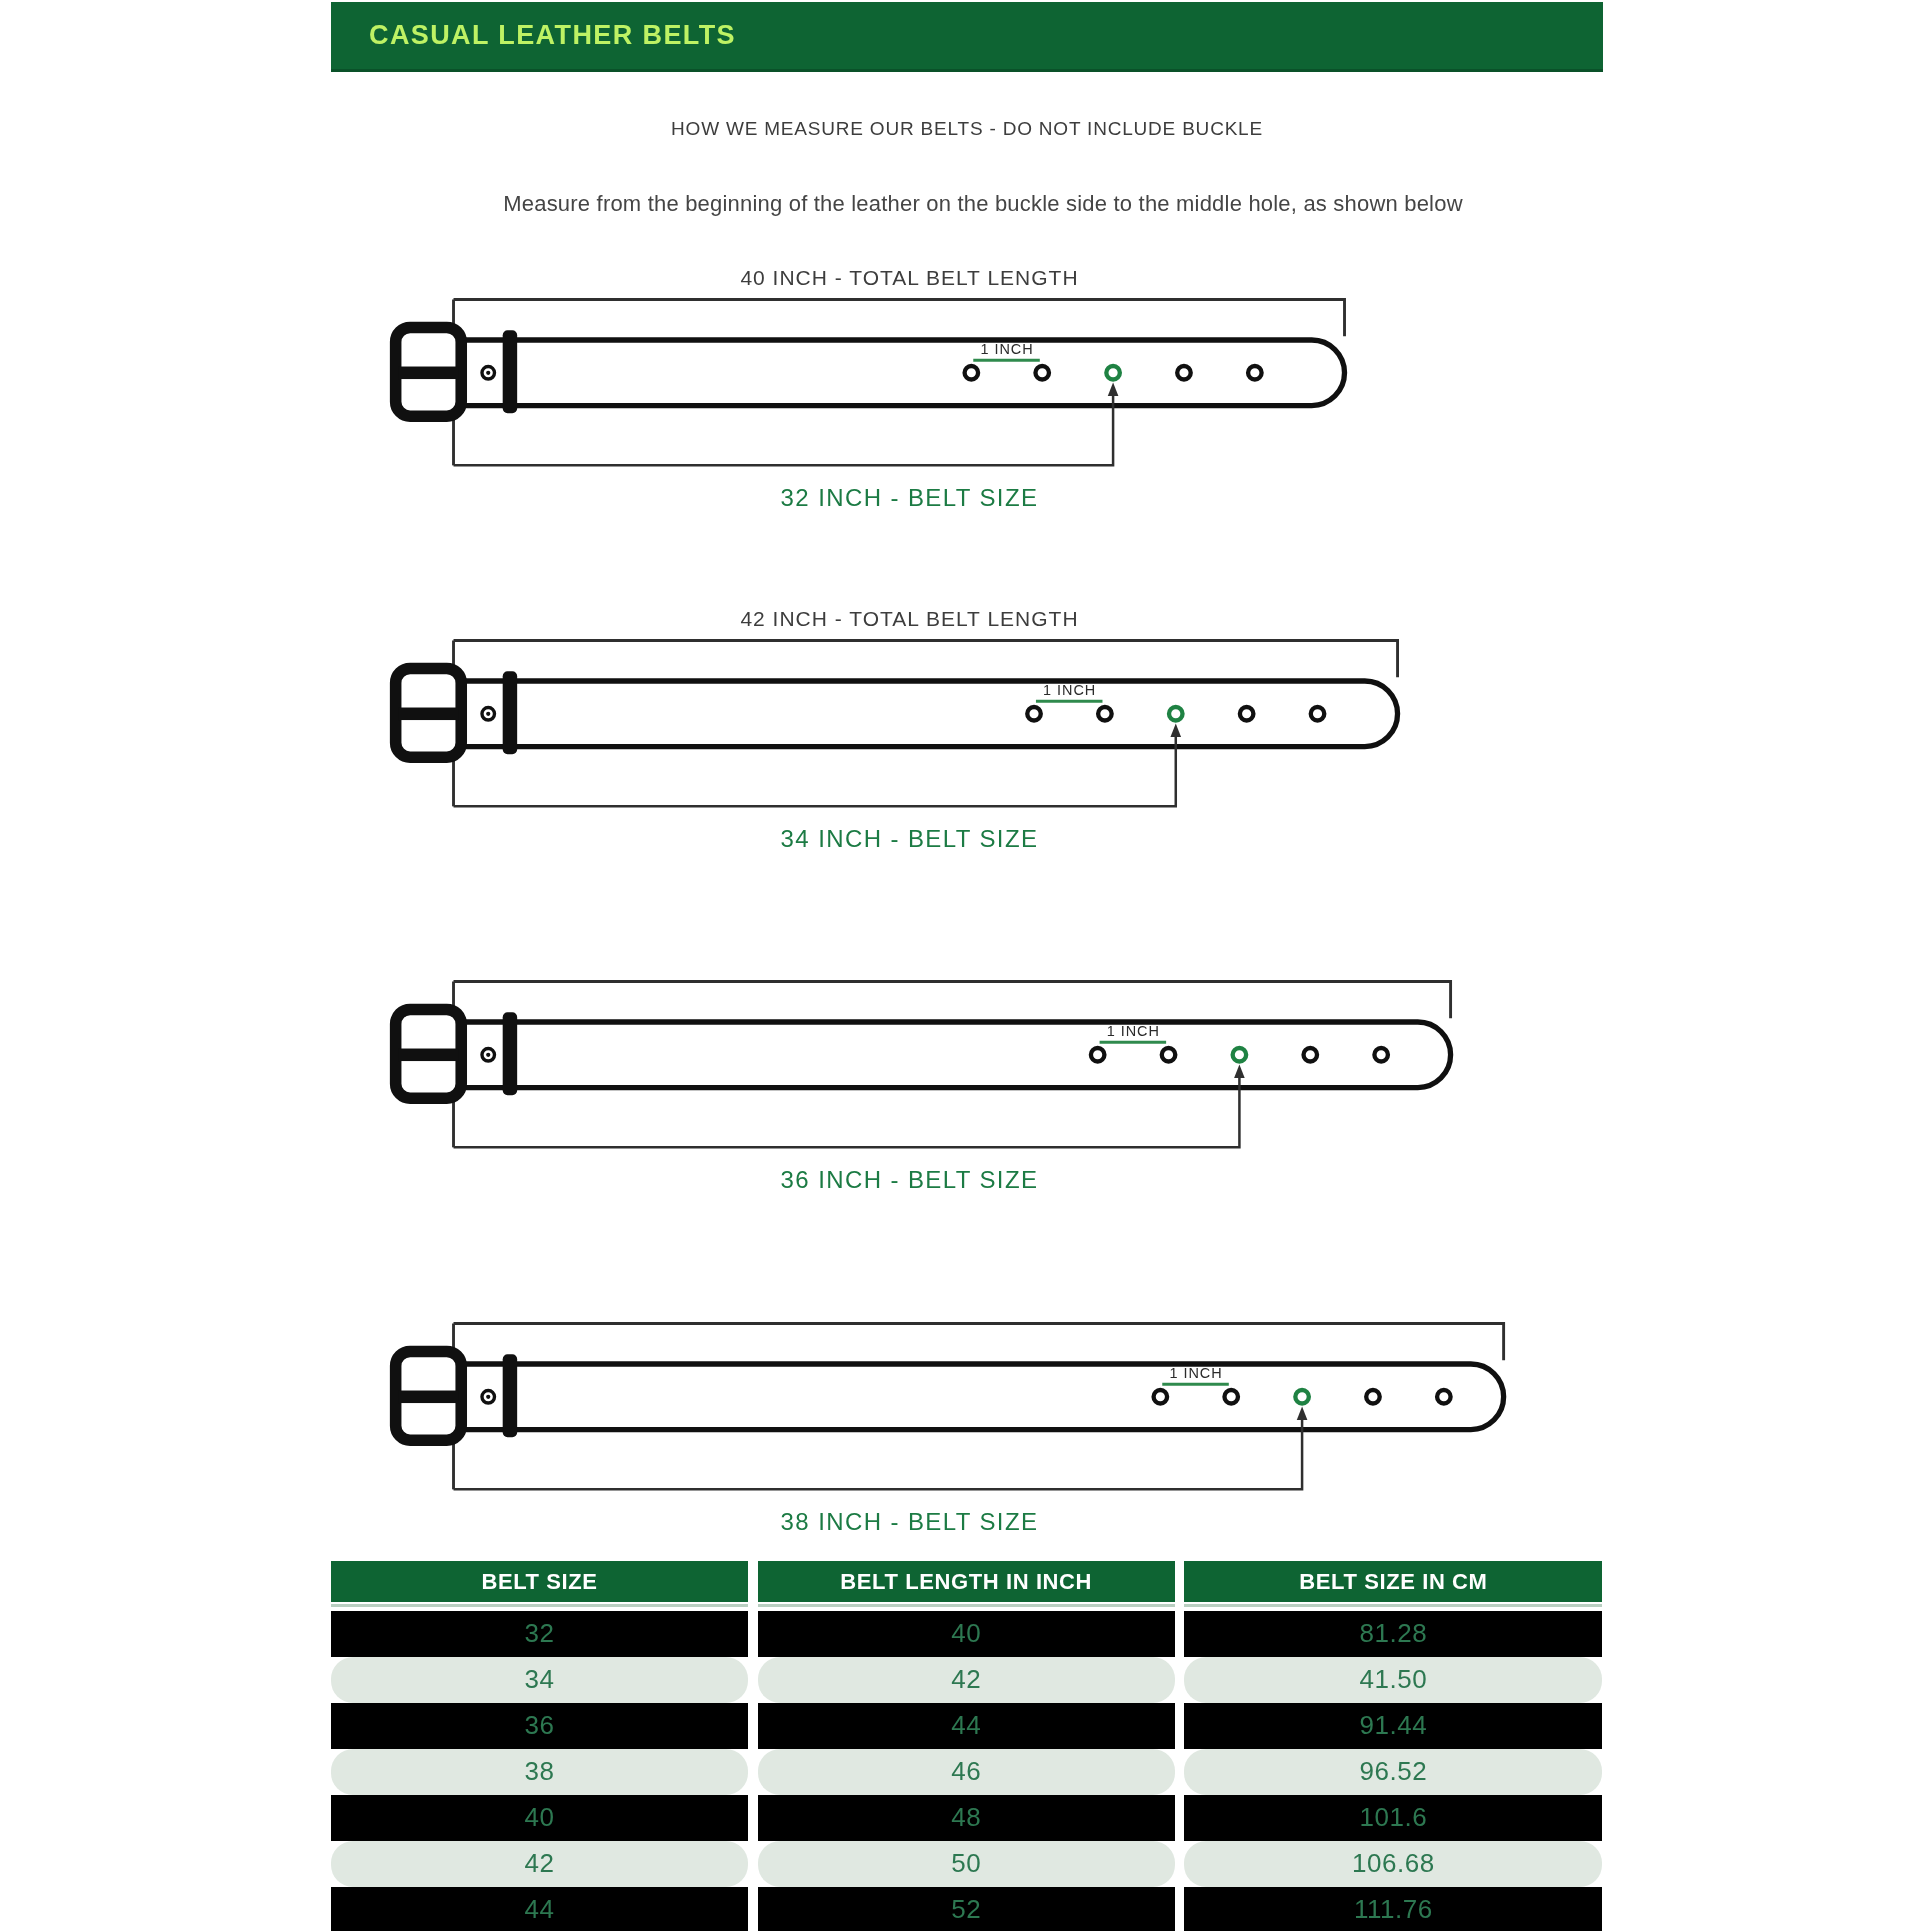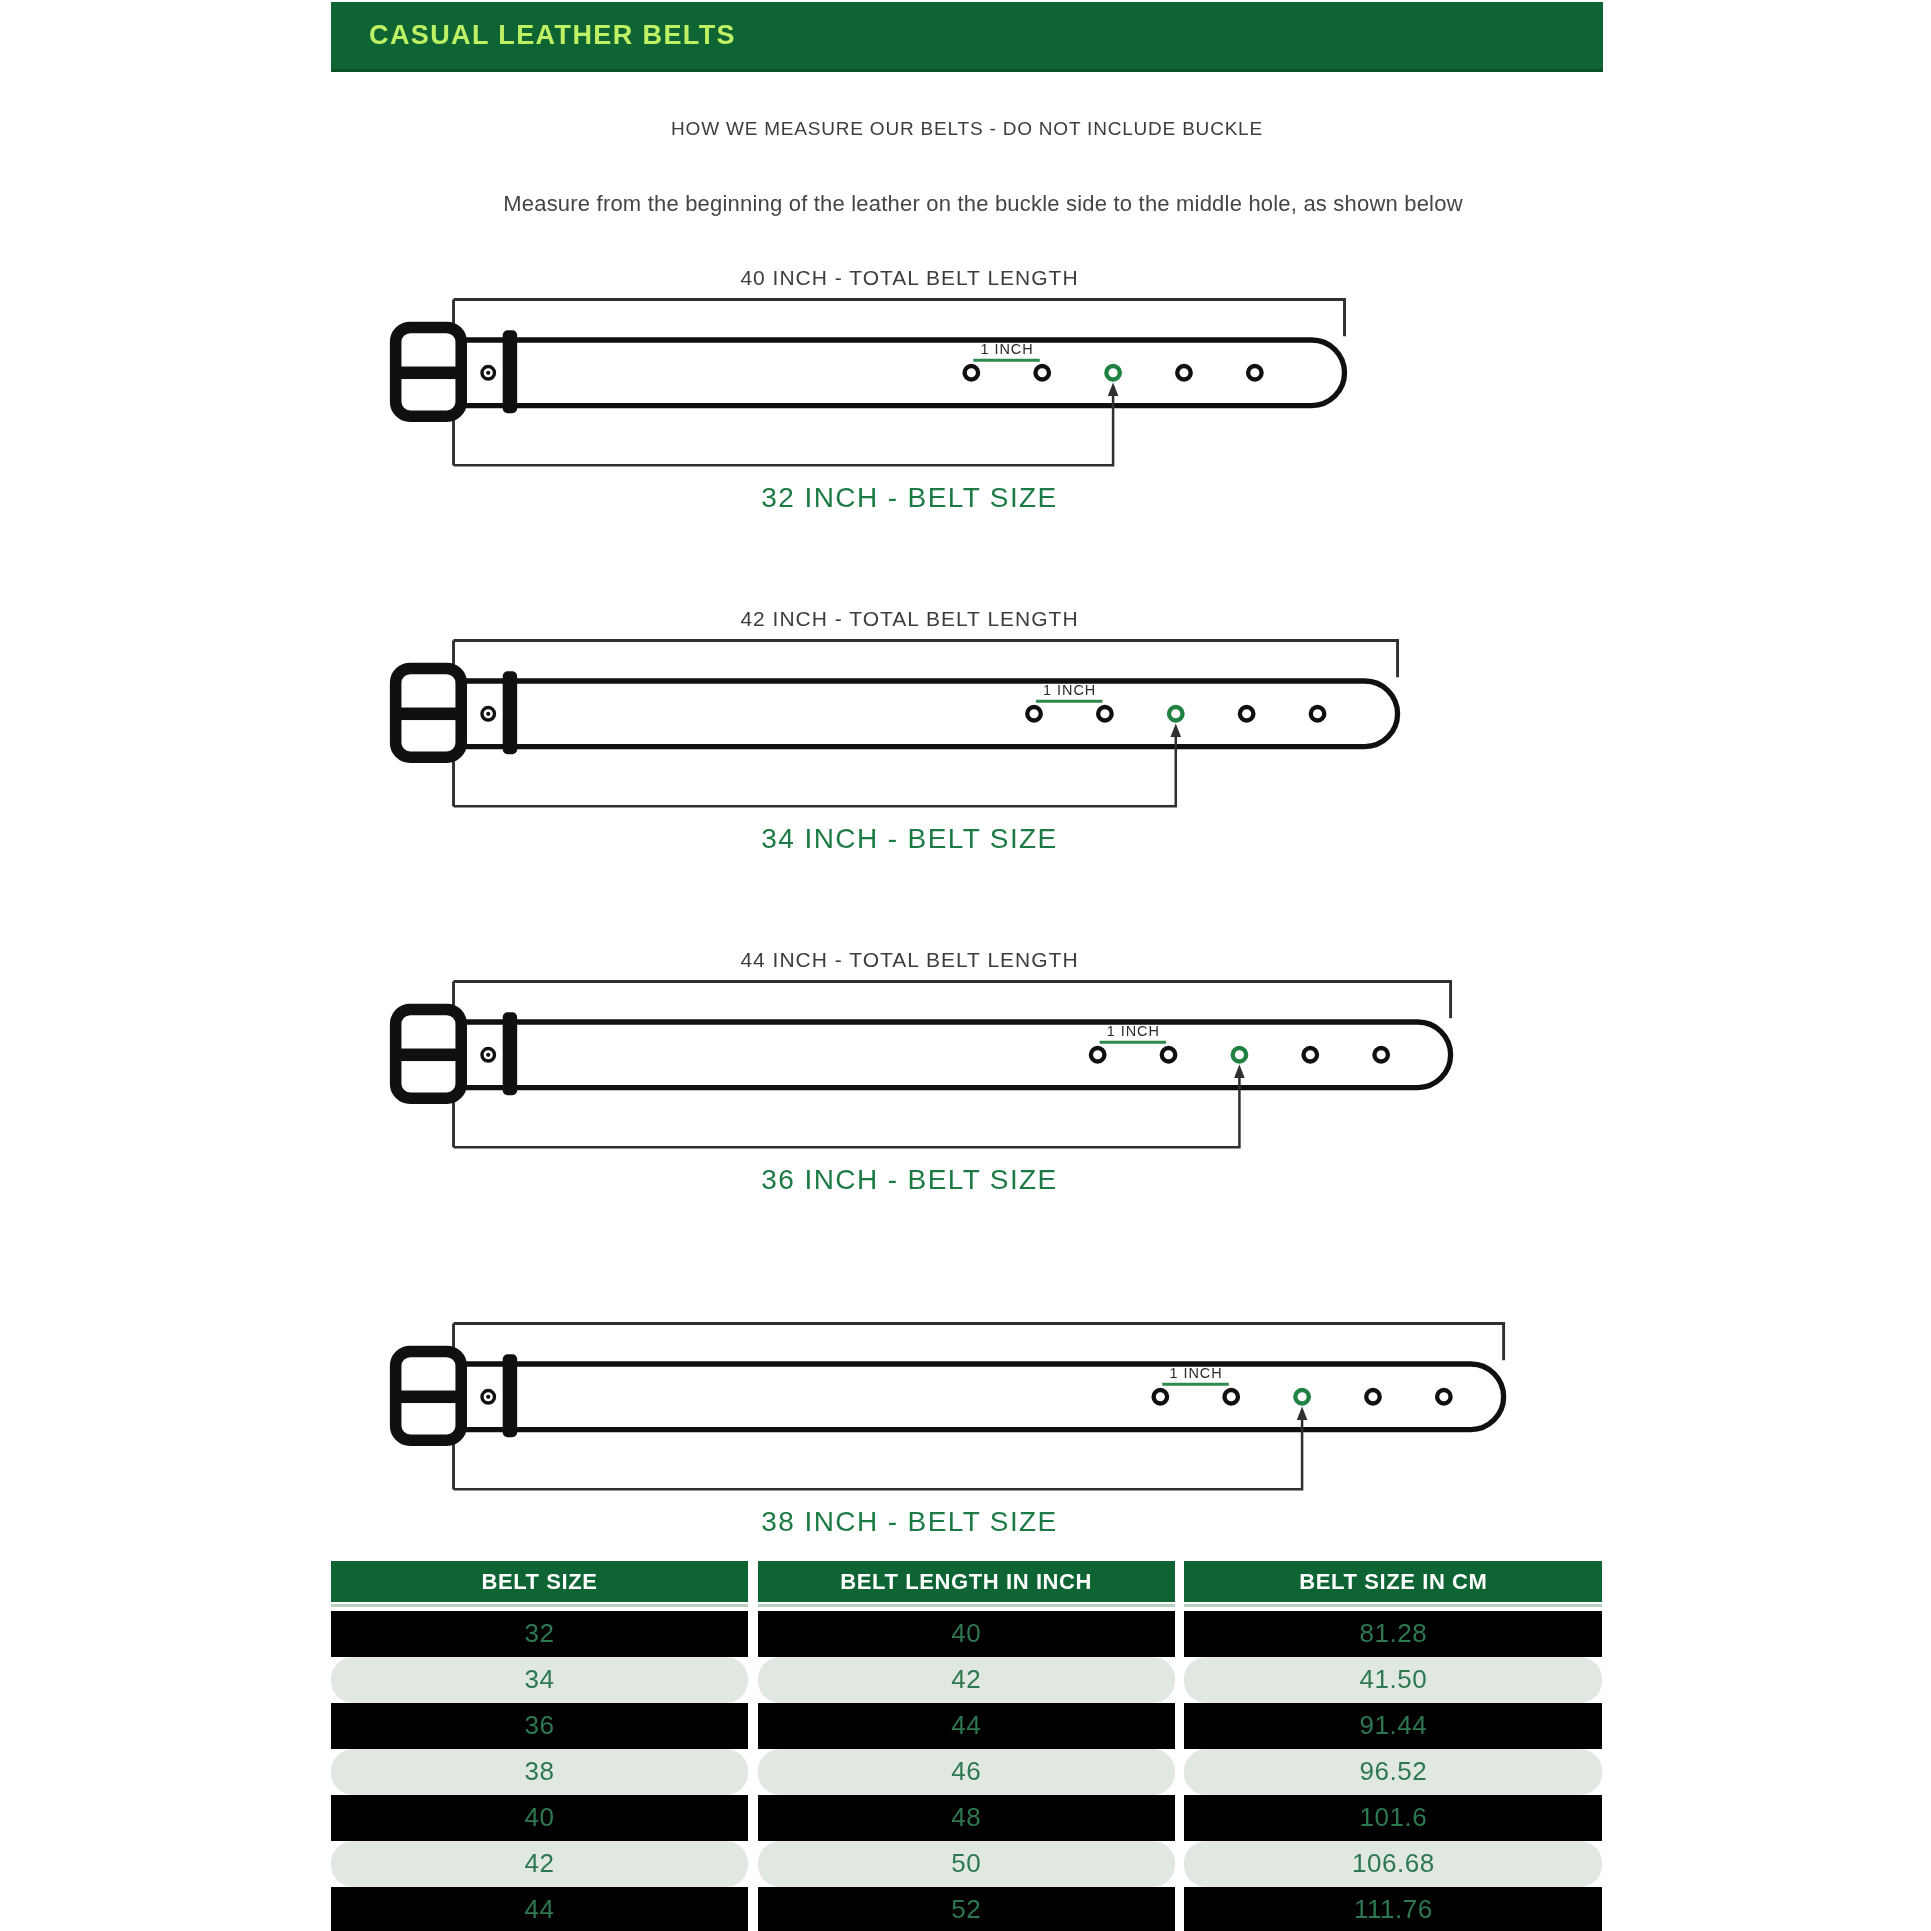--- a/index.html
+++ b/index.html
@@ -28,21 +28,21 @@
   }
   
   .belt-section{position:absolute;left:0;width:1272px;height:290px;}
   .belt-title{
     position:absolute;top:5.8px;left:0;width:1157px;line-height:25px;
     text-align:center;font-size:21px;color:#3d3d3d;letter-spacing:1px;
   }
   .belt-svg{position:absolute;top:27px;left:0;width:1272px;height:189px;display:block;}
   .belt-size-label{
     position:absolute;top:224px;left:0;width:1157px;line-height:29px;
-    text-align:center;font-size:28px;color:#1c7b44;letter-spacing:1.4px;
+    text-align:center;font-size:24px;color:#1c7b44;letter-spacing:1.4px;
   }
   
   .size-table{position:absolute;left:0;top:1561px;width:1272px;}
   .thead,.trow{display:grid;grid-template-columns:417px 417px 418px;column-gap:9.7px;}
   .th{
     position:relative;height:41px;background:#0e6433;color:#ffffff;
     font-size:22px;font-weight:bold;letter-spacing:0.6px;
     display:flex;align-items:center;justify-content:center;
   }
   .th::after{
@@ -110,21 +110,20 @@
           <circle cx="948.5" cy="90" r="7" fill="#fff" stroke="#101010" stroke-width="4.5"></circle>
           <circle cx="1022" cy="90" r="7" fill="#fff" stroke="#101010" stroke-width="4.5"></circle>
           <line x1="730" y1="77" x2="799" y2="77" stroke="#2f8a4d" stroke-width="3"></line>
           <text x="765" y="71" text-anchor="middle" font-size="15" fill="#2b2b2b" letter-spacing="1" font-family="&quot;Liberation Sans&quot;, sans-serif">1 INCH</text>
           <path d="M 126 14 L 1105 14 L 1105 52" fill="none" stroke="#2f2f2f" stroke-width="3"></path>
         </svg>
       <div class="belt-size-label">34 INCH - BELT SIZE</div>
     </section>
 
     <section class="belt-section" style="top:941px">
-      <div class="belt-title">44 INCH - TOTAL BELT LENGTH</div>
       <svg class="belt-svg" viewBox="0 0 1317 196">
           <line x1="126" y1="14" x2="126" y2="186" stroke="#2f2f2f" stroke-width="3"></line>
           <rect x="100" y="56" width="1060" height="68" rx="34" ry="34" fill="#fff" stroke="#101010" stroke-width="5.5"></rect>
           <rect x="66" y="43" width="68" height="92" rx="15" ry="15" fill="#fff" stroke="#101010" stroke-width="12"></rect>
           <rect x="69" y="83.5" width="62" height="13" fill="#101010"></rect>
           <rect x="177" y="46" width="15" height="86" rx="5" fill="#101010"></rect>
           <circle cx="162" cy="90" r="6.5" fill="#fff" stroke="#101010" stroke-width="3.5"></circle>
           <circle cx="162" cy="90" r="2.2" fill="#101010"></circle>
           <path d="M 126 186 L 941 186 L 941 110" fill="none" stroke="#2f2f2f" stroke-width="2.6"></path>
           <path d="M 941 100 L 935.5 114 L 946.5 114 Z" fill="#2f2f2f"></path>

